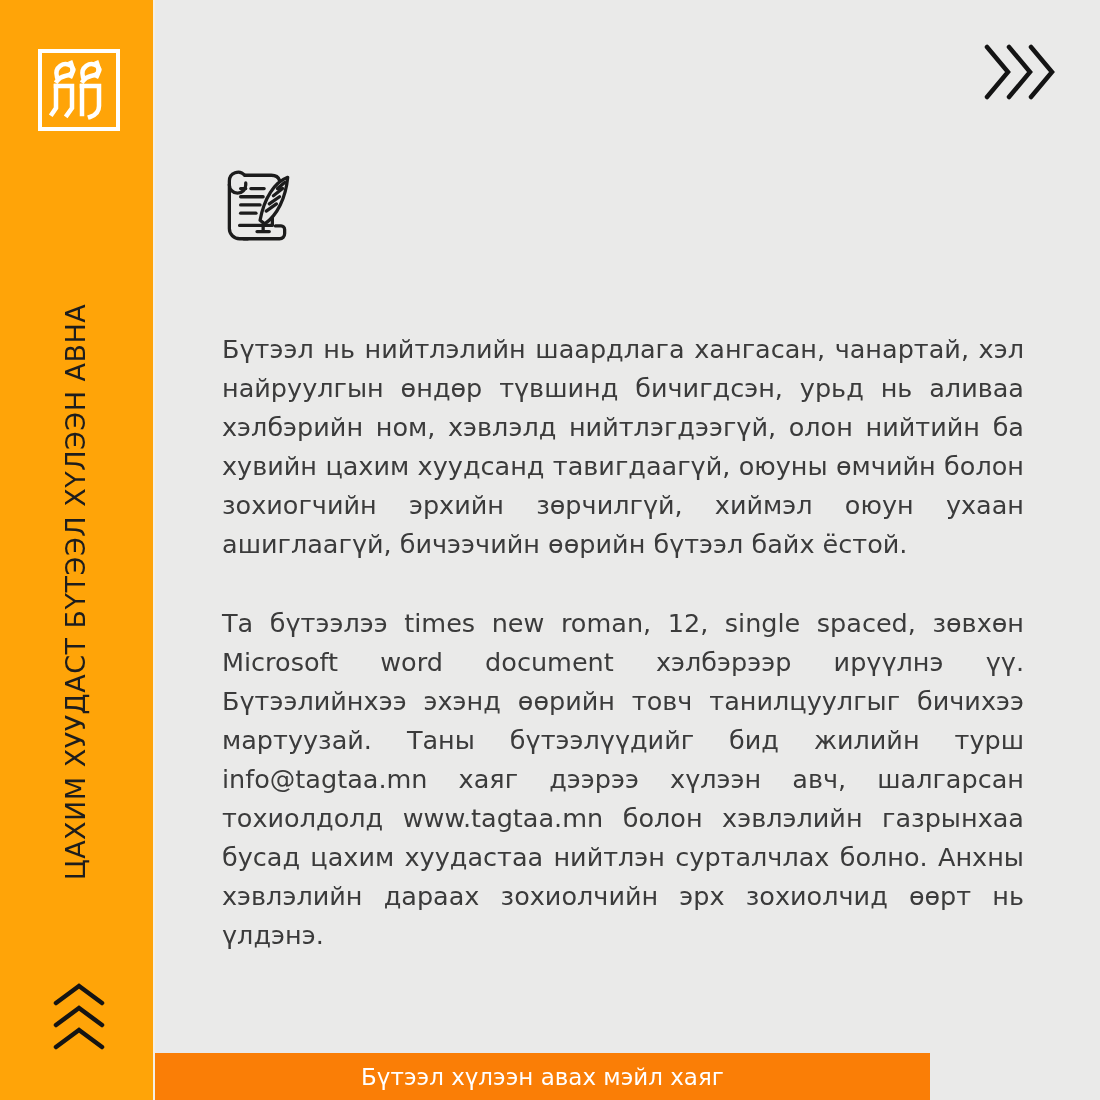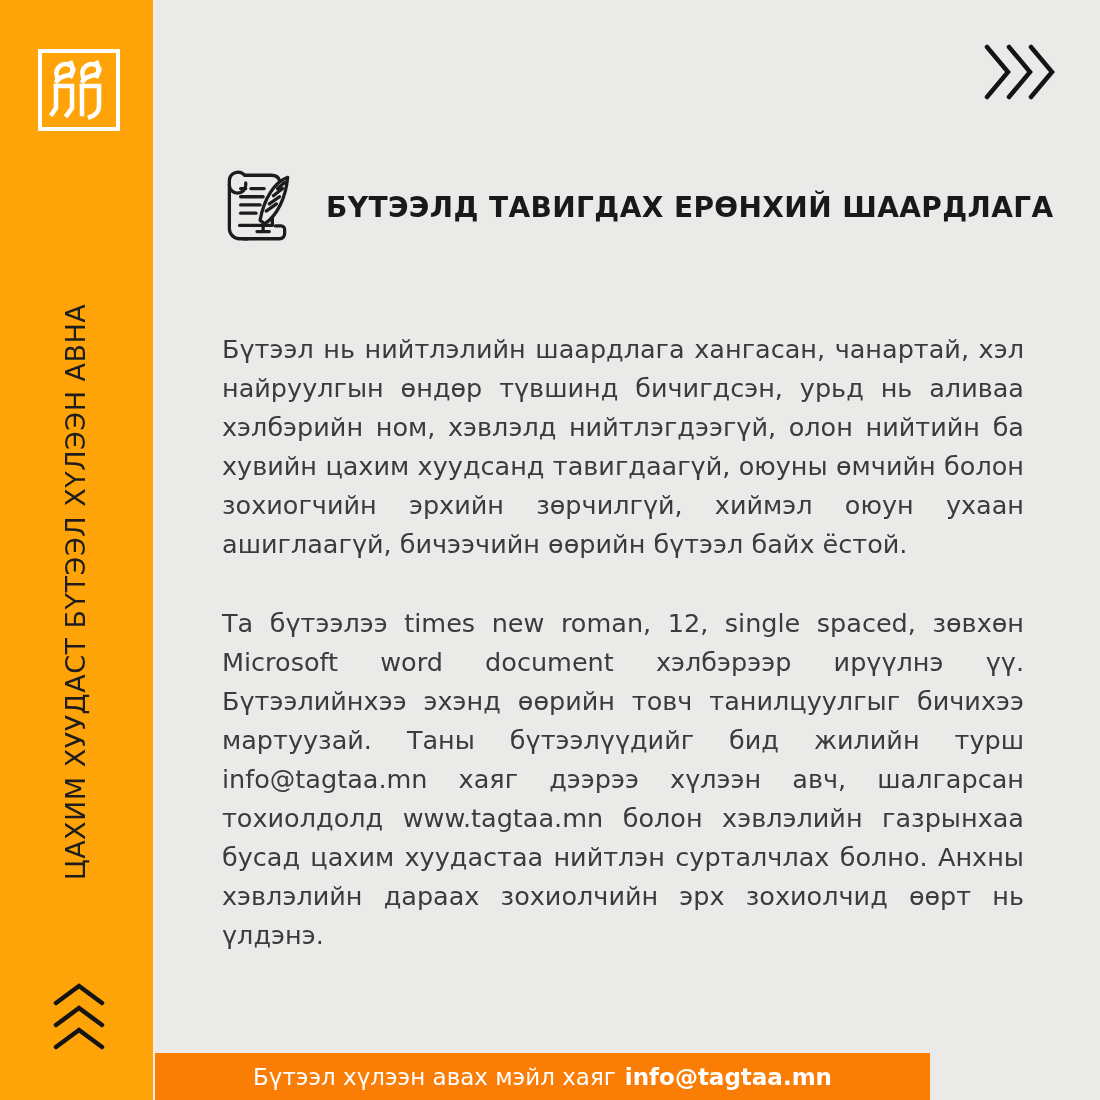--- a/index.html
+++ b/index.html
@@ -99,24 +99,22 @@
         <path d="M24 24 h5 M34 24 h13"></path>
         <path d="M24 32 h22"></path>
         <path d="M24 40 h19"></path>
         <path d="M24 48 h15"></path>
         <path d="M70 13 C57 18 47 33 43 55 l4.5 3.5 C60 50 68 33 70 13 Z"></path>
         <path d="M49 46 l10 -7 M52 39 l10 -7 M56 31 l9 -7 M60 24 l7 -6"></path>
         <path d="M46 59 v7 M40 66 h12"></path>
       </g>
     </svg>
   </span>
-  <span class="title">БҮТЭЭЛД ТАВИГДАХ ЕРӨНХИЙ ШААРДЛАГА</span>
 </div>
 
 <div class="content">
   <p>Бүтээл нь нийтлэлийн шаардлага хангасан, чанартай, хэл найруулгын өндөр түвшинд бичигдсэн, урьд нь аливаа хэлбэрийн ном, хэвлэлд нийтлэгдээгүй, олон нийтийн ба хувийн цахим хуудсанд тавигдаагүй, оюуны өмчийн болон зохиогчийн эрхийн зөрчилгүй, хиймэл оюун ухаан ашиглаагүй, бичээчийн өөрийн бүтээл байх ёстой.</p>
   <p>Та бүтээлээ times new roman, 12, single spaced, зөвхөн Microsoft word document хэлбэрээр ирүүлнэ үү. Бүтээлийнхээ эхэнд өөрийн товч танилцуулгыг бичихээ мартуузай. Таны бүтээлүүдийг бид жилийн турш info@tagtaa.mn хаяг дээрээ хүлээн авч, шалгарсан тохиолдолд www.tagtaa.mn болон хэвлэлийн газрынхаа бусад цахим хуудастаа нийтлэн сурталчлах болно. Анхны хэвлэлийн дараах зохиолчийн эрх зохиолчид өөрт нь үлдэнэ.</p>
 </div>
 
 <div class="footer">
   <span>Бүтээл хүлээн авах мэйл хаяг</span>
-  <span class="email">info@tagtaa.mn</span>
 </div>
 
 </body></html>

